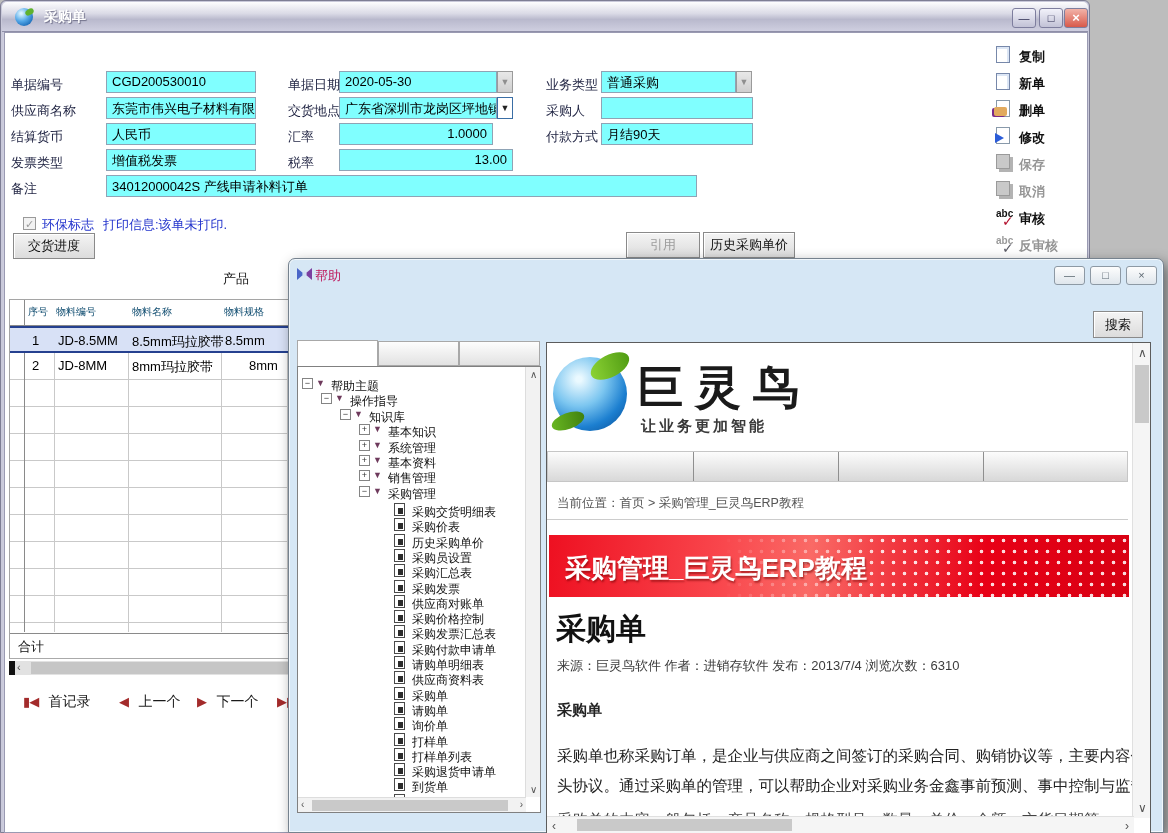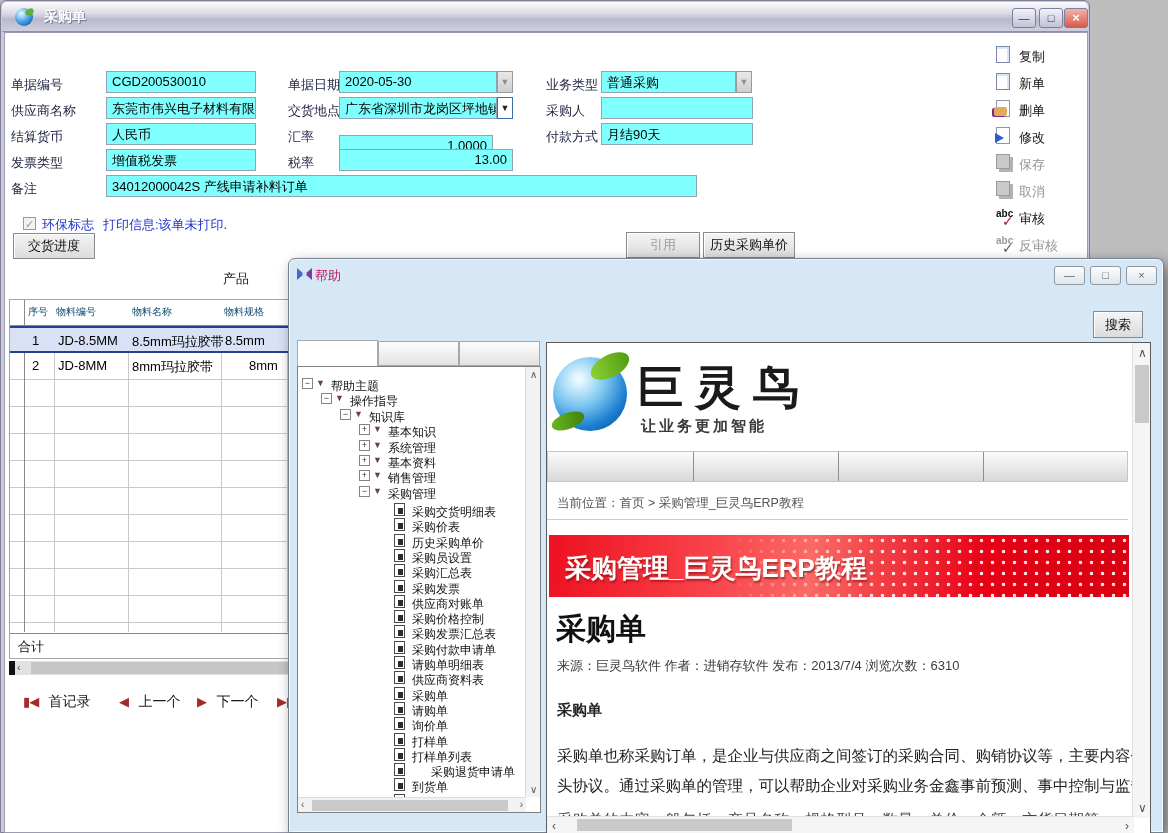--- a/index.html
+++ b/index.html
@@ -37,21 +37,21 @@
   .chk{position:absolute;width:13px;height:13px;background:#f2f2f2;border:1px solid #9a9a9a;
     color:#9a9a9a;font-size:11px;line-height:12px;text-align:center;}
   .blue-text{position:absolute;font-size:13px;color:#2233cc;white-space:nowrap;}
   .btn3d{position:absolute;background:linear-gradient(#f4f4f4,#dcdcdc);border:1px solid #8a8a8a;
     box-shadow:inset 1px 1px 0 #fff;font-size:13px;color:#111;text-align:center;}
   .btn3d.disabled{color:#9c9c9c;}
 
   
   #action-buttons{position:absolute;left:993px;top:0;width:92px;height:300px;}
   .action-btn{position:absolute;left:0;width:92px;height:22px;cursor:pointer;}
-  .ab-label{position:absolute;left:25px;top:3px;font-size:13px;color:#111;}
+  .ab-label{position:absolute;left:25px;top:3px;font-size:13px;color:#111;font-weight:bold;}
   .action-btn.disabled .ab-label{color:#959595;}
   .ab-icon{position:absolute;left:2px;top:1px;width:19px;height:19px;}
   .icon-copy-doc,.icon-new-doc{background:#fff;border:1px solid #7788aa;width:14px;height:17px;
     box-shadow:inset -2px 2px 0 #dce6f5;}
   .icon-delete-doc{background:#fff;border:1px solid #8899aa;width:14px;height:17px;}
   .icon-delete-doc::after{content:"";position:absolute;left:-3px;bottom:0;width:13px;height:9px;
     background:#e2aa5e;border-radius:2px;box-shadow:-2px 1px 0 #7a2a8a;}
   .icon-edit-doc{background:#fff;border:1px solid #8899aa;width:14px;height:17px;}
   .icon-edit-doc::after{content:"";position:absolute;left:-2px;top:5px;width:0;height:0;
     border-left:9px solid #2b5cd8;border-top:5px solid transparent;border-bottom:5px solid transparent;}
@@ -180,21 +180,21 @@
     <span class="f-label" style="left:10px;top:179px;">备注</span>
     <div class="field" style="left:105px;top:174px;width:591px;">34012000042S  产线申请补料订单</div>
 
     <span class="f-label" style="left:287px;top:75px;">单据日期</span>
     <div class="field" style="left:338px;top:70px;width:158px;">2020-05-30</div>
     <span class="dd" style="left:496px;top:70px;">▼</span>
     <span class="f-label" style="left:287px;top:101px;">交货地点</span>
     <div class="field" style="left:338px;top:96px;width:158px;">广东省深圳市龙岗区坪地镇六</div>
     <span class="dd active" style="left:496px;top:96px;">▼</span>
     <span class="f-label" style="left:287px;top:127px;">汇率</span>
-    <div class="field num" style="left:338px;top:134px;width:154px;">1.0000</div>
+    <div class="field num" style="left:338px;top:122px;width:154px;">1.0000</div>
     <span class="f-label" style="left:287px;top:153px;">税率</span>
     <div class="field num" style="left:338px;top:148px;width:174px;">13.00</div>
 
     <span class="f-label" style="left:545px;top:75px;">业务类型</span>
     <div class="field" style="left:600px;top:70px;width:135px;">普通采购</div>
     <span class="dd" style="left:735px;top:70px;">▼</span>
     <span class="f-label" style="left:545px;top:101px;">采购人</span>
     <div class="field" style="left:600px;top:96px;width:152px;"></div>
     <span class="f-label" style="left:545px;top:127px;">付款方式</span>
     <div class="field" style="left:600px;top:122px;width:152px;">月结90天</div>
@@ -452,21 +452,21 @@
     <span class="tn-label" style="left: 114px;">打样单</span>
   </div>
           <div class="tree-node" style="top: 378.8px;">
 
     <span class="tn-page" style="left: 96px;"></span>
     <span class="tn-label" style="left: 114px;">打样单列表</span>
   </div>
           <div class="tree-node" style="top: 394.1px;">
 
     <span class="tn-page" style="left: 96px;"></span>
-    <span class="tn-label" style="left: 114px; margin-left: 19px;">采购退货申请单</span>
+    <span class="tn-label" style="left: 114px;">采购退货申请单</span>
   </div>
           <div class="tree-node" style="top: 409.4px;">
 
     <span class="tn-page" style="left: 96px;"></span>
     <span class="tn-label" style="left: 114px;">到货单</span>
   </div>
           <div class="tree-node" style="top: 424.7px;">
 
     <span class="tn-page" style="left: 96px;"></span>
     <span class="tn-label" style="left: 114px;">采购付款申请单列表</span>

